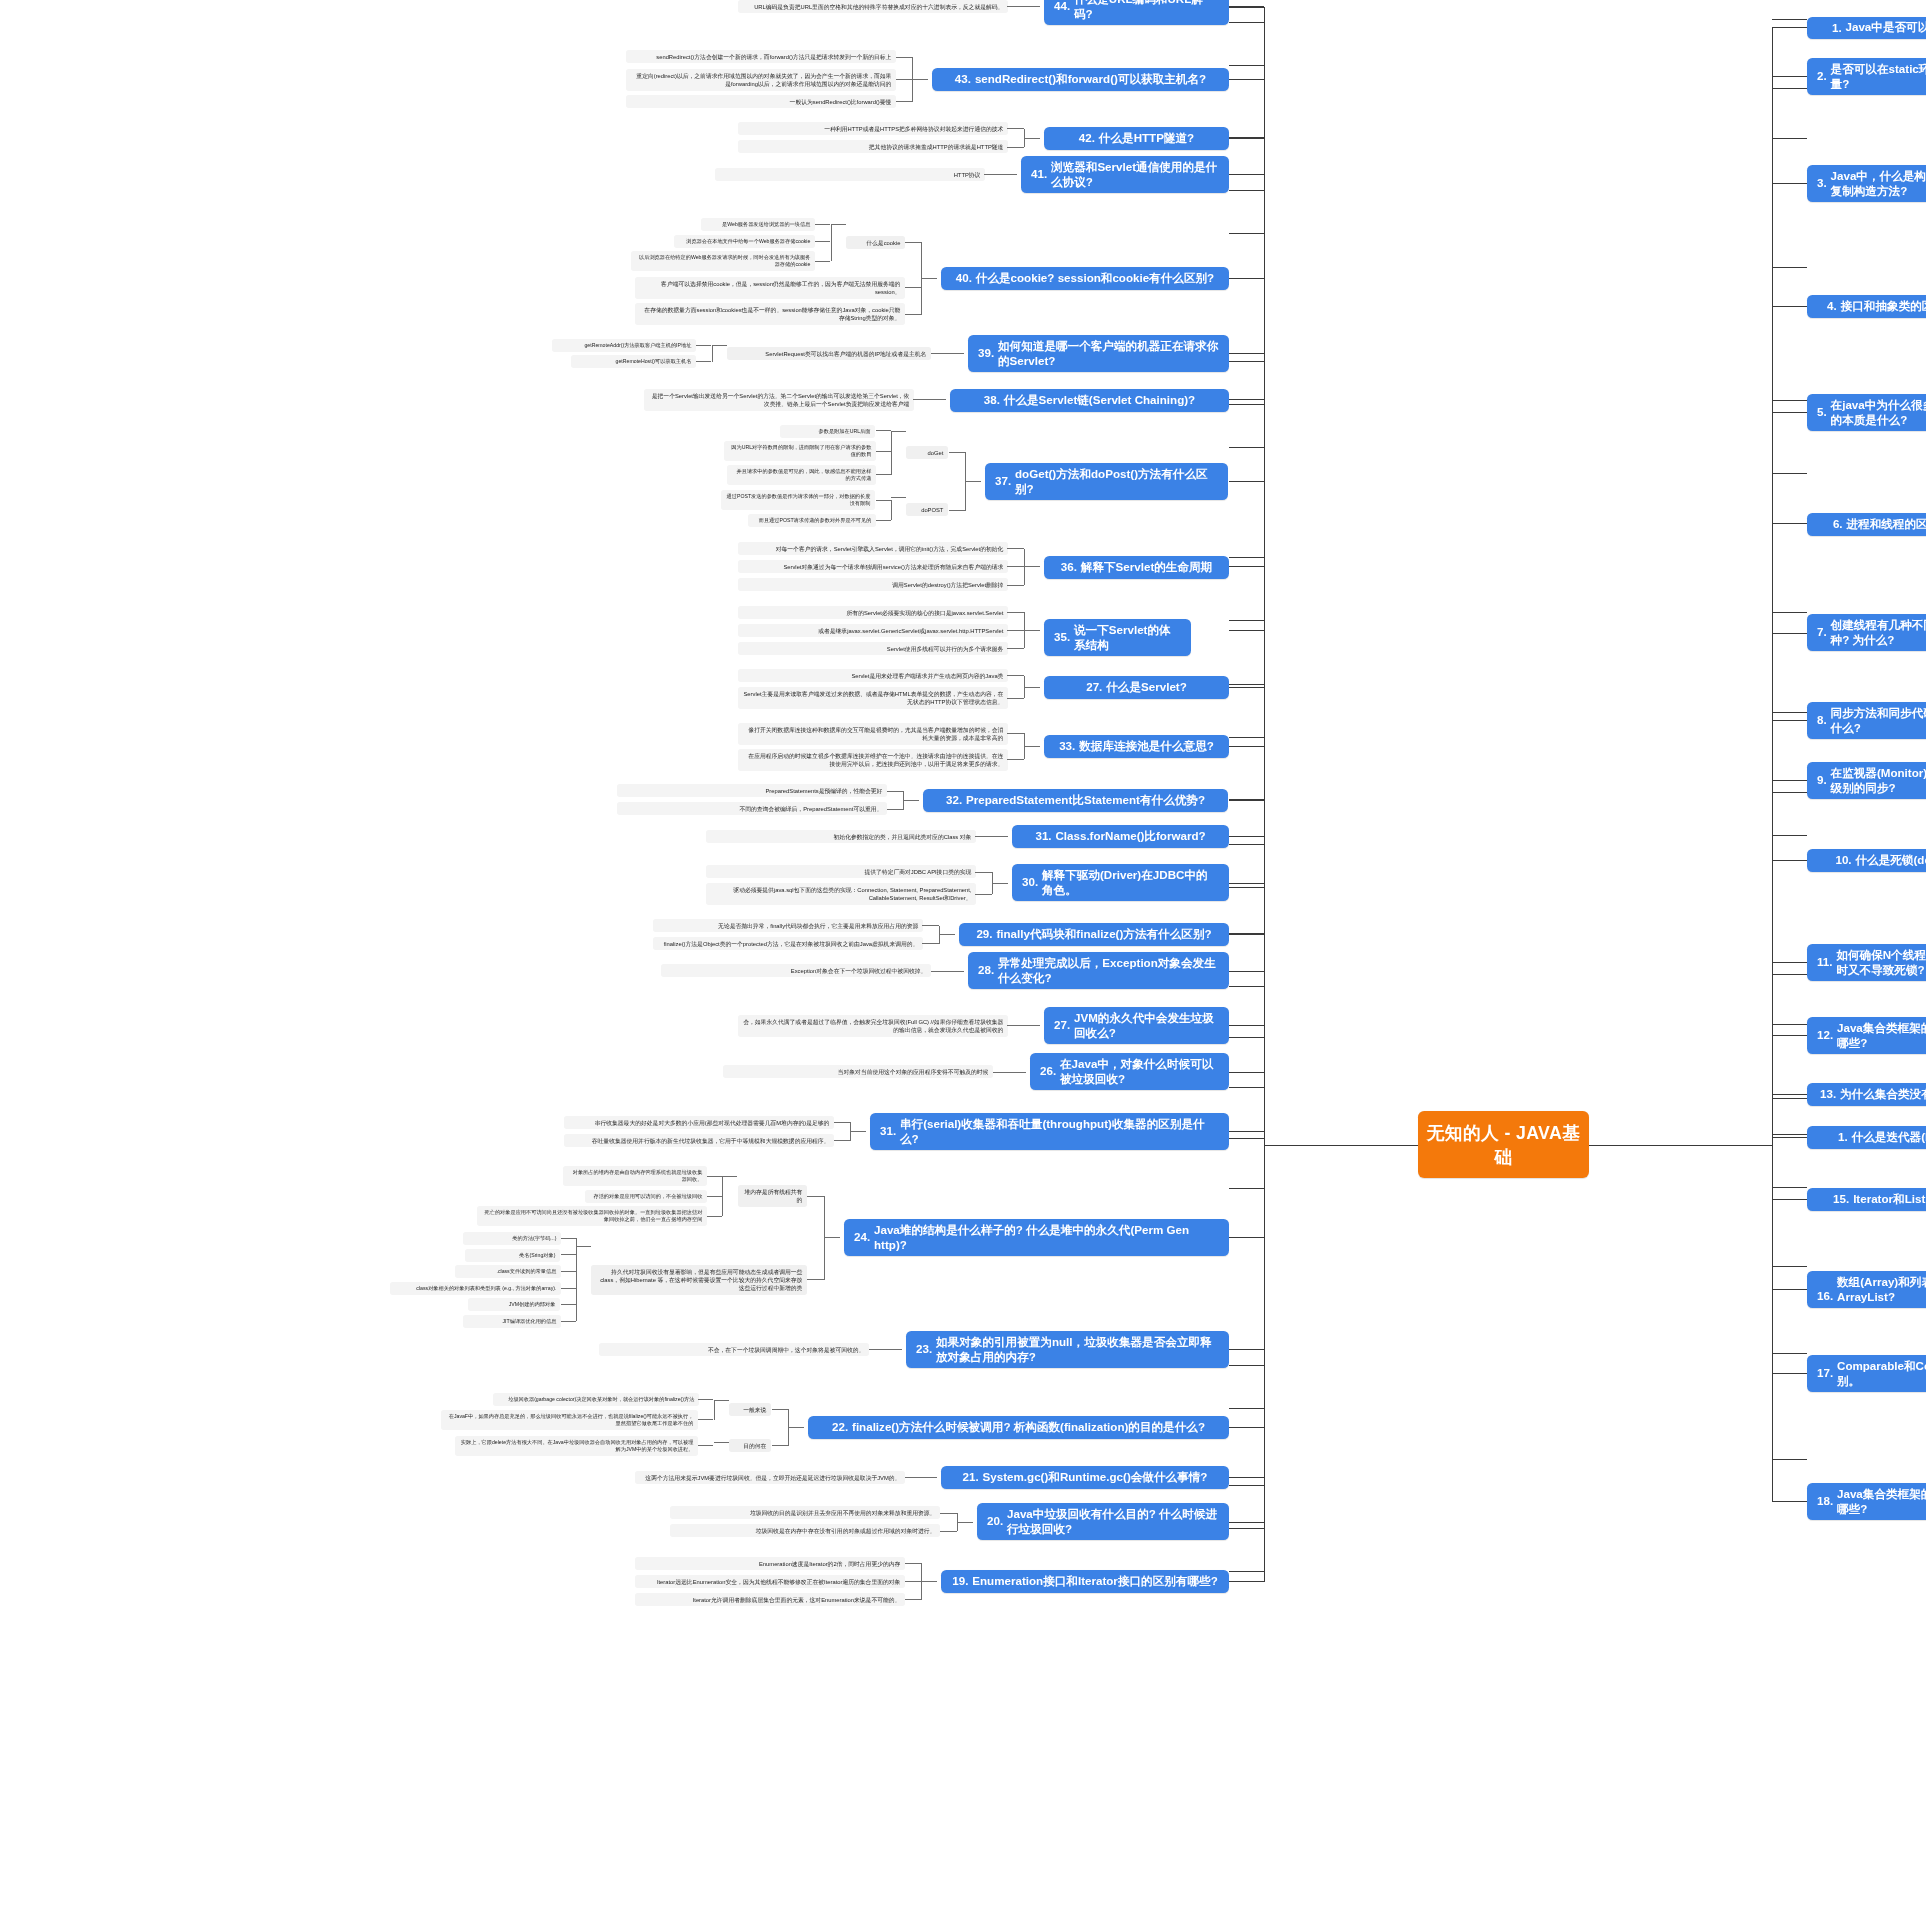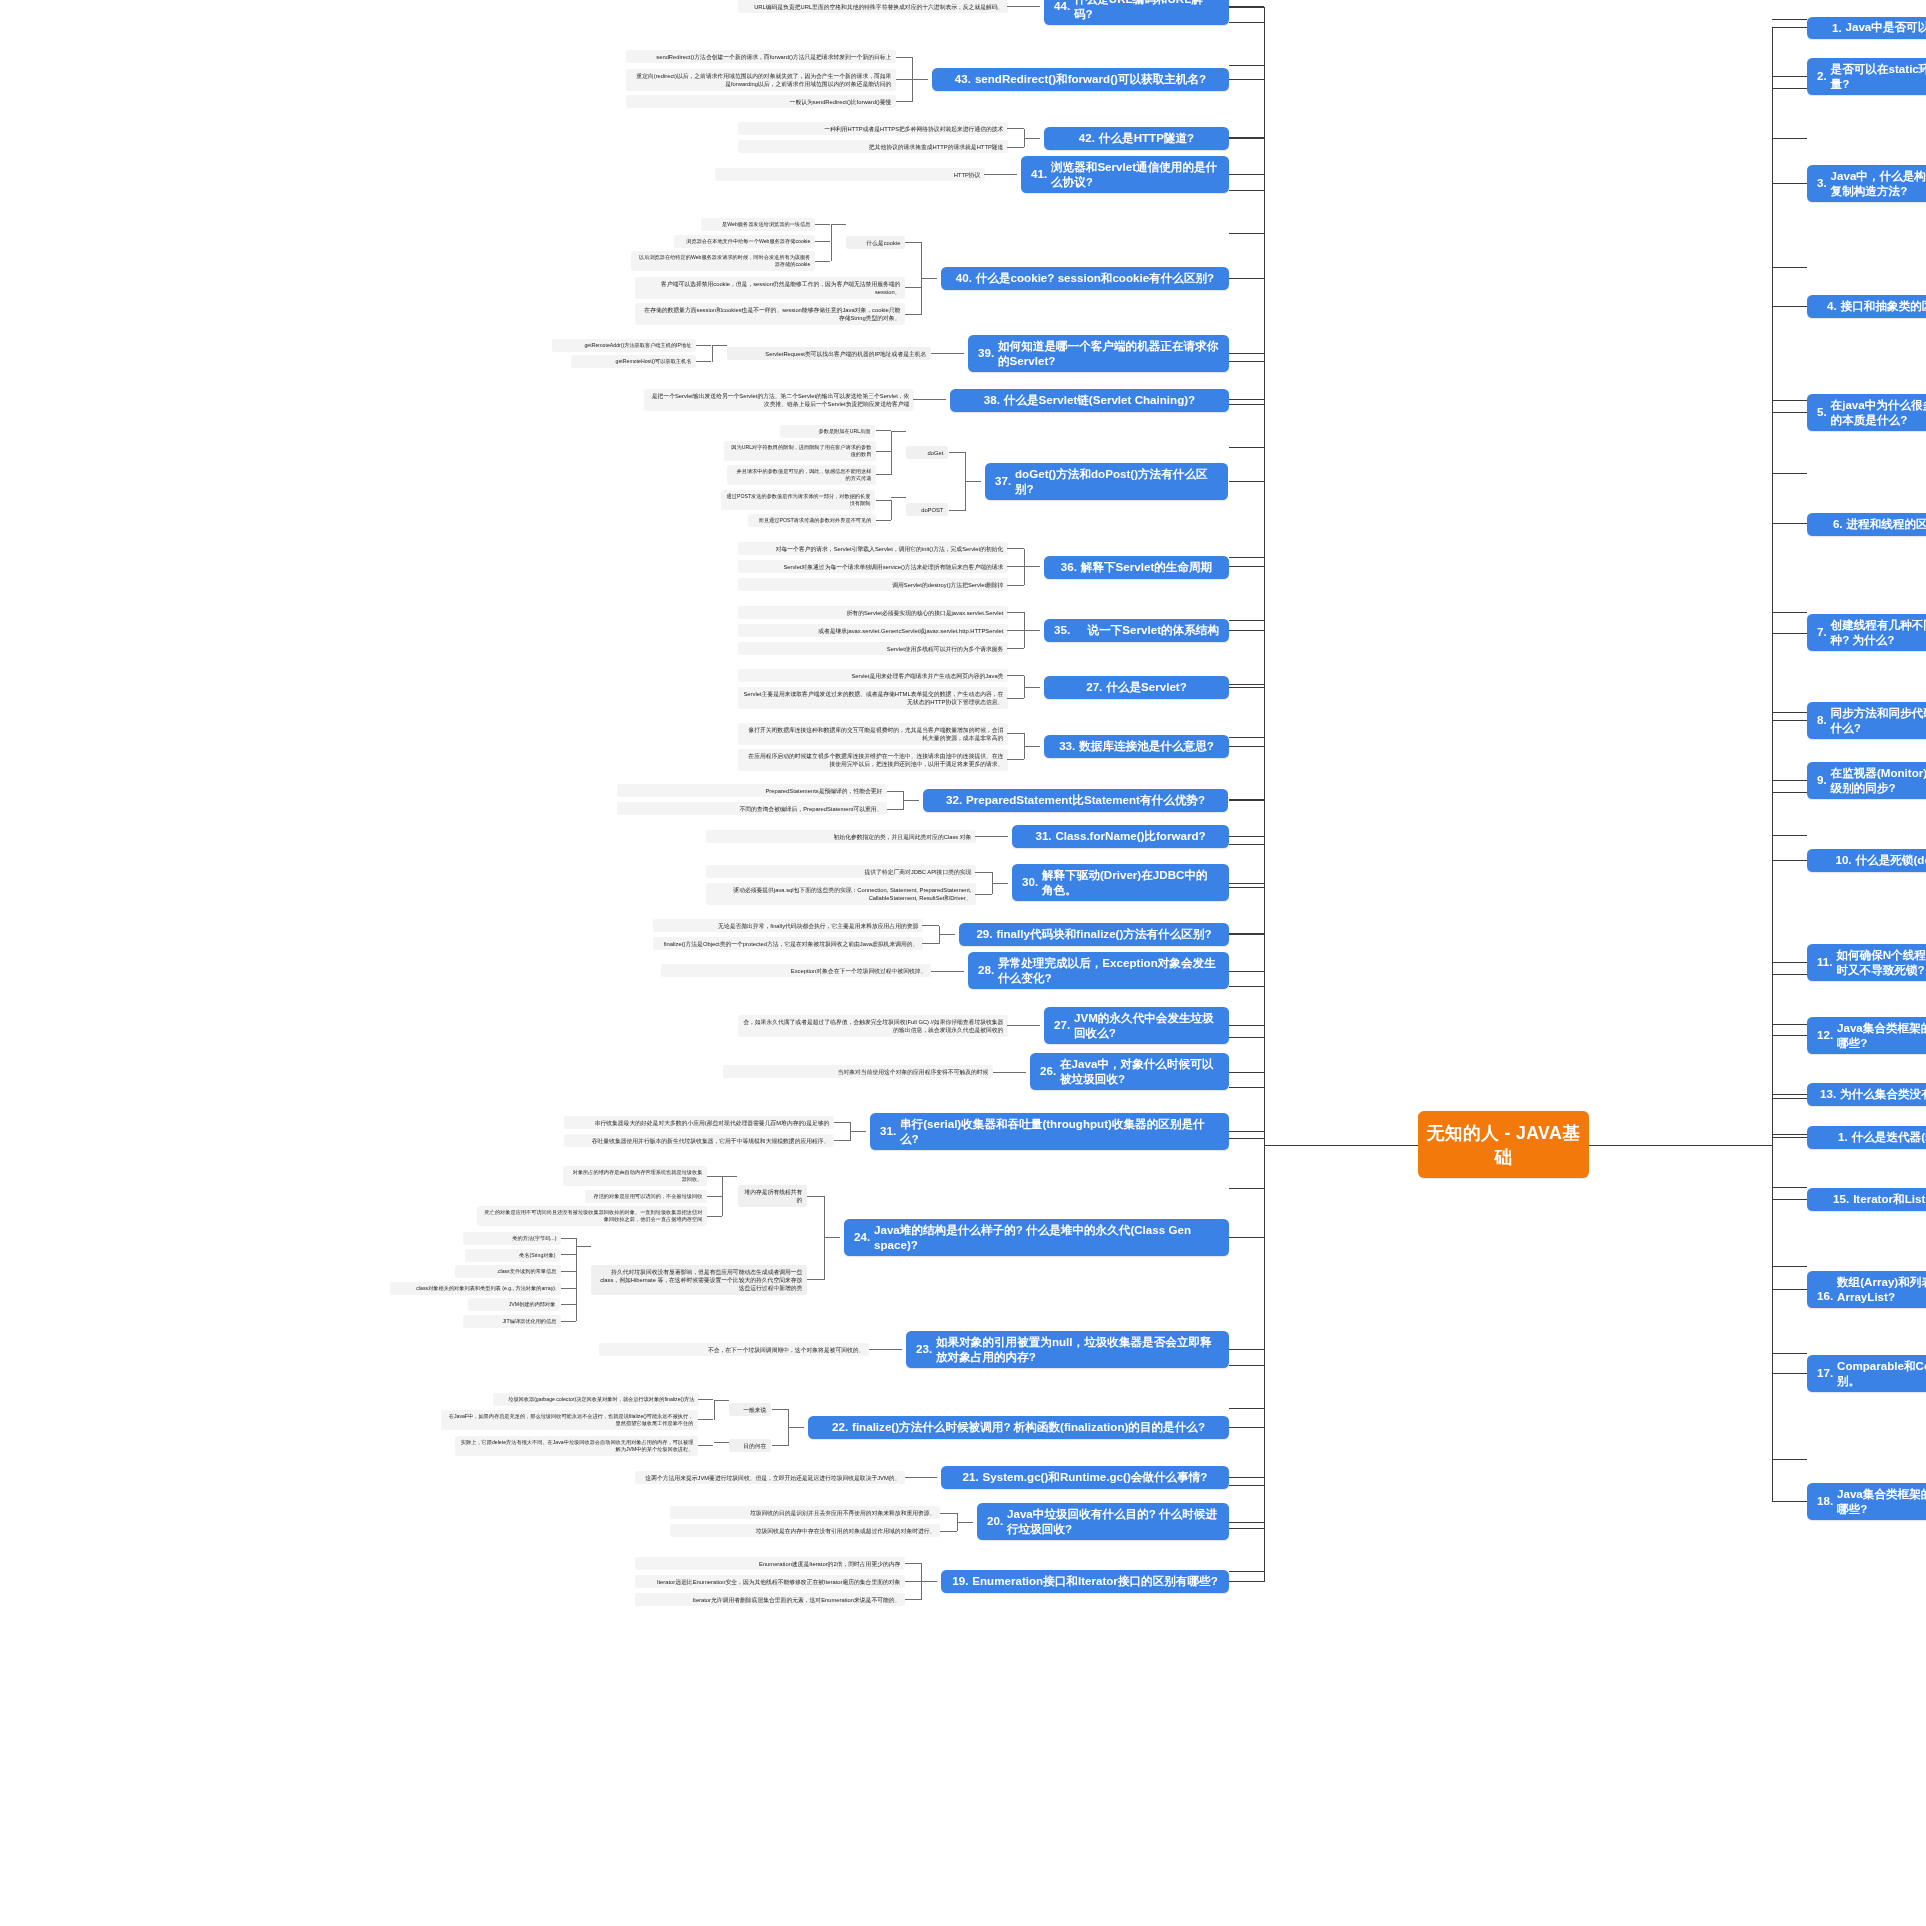--- a/index.html
+++ b/index.html
@@ -286,21 +286,21 @@
     <div class="ln h" style="left: 1229px; top: 557px; width: 35px;"></div>
     <div class="leaf sm l" style="left: 738px; top: 542px; width: 270px;">对每一个客户的请求，Servlet引擎载入Servlet，调用它的init()方法，完成Servlet的初始化</div>
     <div class="leaf sm l" style="left: 738px; top: 560px; width: 270px;">Servlet对象通过为每一个请求单独调用service()方法来处理所有随后来自客户端的请求</div>
     <div class="leaf sm l" style="left: 738px; top: 578px; width: 270px;">调用Servlet的destroy()方法把Servlet删除掉</div>
     <div class="ln v thin" style="left: 1024px; top: 549px; height: 36px;"></div>
     <div class="ln h thin" style="left: 1007px; top: 548px; width: 16.6px;"></div>
     <div class="ln h thin" style="left: 1007px; top: 566px; width: 16.6px;"></div>
     <div class="ln h thin" style="left: 1007px; top: 585px; width: 16.6px;"></div>
     <div class="ln h" style="left: 1229px; top: 566px; width: 35px;"></div>
     <div class="ln h thin" style="left: 1024px; top: 566px; width: 16px;"></div>
-    <div class="topic one-line" style="left: 1044px; top: 619px; width: 185px; justify-content: space-between;">
+    <div class="topic one-line" style="left: 1044px; top: 619px; width: 147px;">
       <span class="num">35.</span>
       <span class="txt">说一下Servlet的体系结构</span>
     </div>
     <div class="ln h" style="left: 1229px; top: 620px; width: 35px;"></div>
     <div class="leaf sm l" style="left: 738px; top: 606px; width: 270px;">所有的Servlet必须要实现的核心的接口是javax.servlet.Servlet</div>
     <div class="leaf sm l" style="left: 738px; top: 624px; width: 270px;">或者是继承javax.servlet.GenericServlet或javax.servlet.http.HTTPServlet</div>
     <div class="leaf sm l" style="left: 738px; top: 642px; width: 270px;">Servlet使用多线程可以并行的为多个请求服务</div>
     <div class="ln v thin" style="left: 1024px; top: 612px; height: 36px;"></div>
     <div class="ln h thin" style="left: 1007px; top: 612px; width: 16.6px;"></div>
     <div class="ln h thin" style="left: 1007px; top: 630px; width: 16.6px;"></div>
@@ -410,21 +410,21 @@
     <div class="ln h" style="left: 1229px; top: 1138px; width: 35px;"></div>
     <div class="leaf sm l" style="left: 564px; top: 1116px; width: 270px;">串行收集器最大的好处是对大多数的小应用(那些对现代处理器需要几百M堆内存的)是足够的</div>
     <div class="leaf sm l" style="left: 564px; top: 1134px; width: 270px;">吞吐量收集器使用并行版本的新生代垃圾收集器，它用于中等规模和大规模数据的应用程序。</div>
     <div class="ln v thin" style="left: 850px; top: 1122px; height: 18px;"></div>
     <div class="ln h thin" style="left: 834px; top: 1122px; width: 16.6px;"></div>
     <div class="ln h thin" style="left: 834px; top: 1140px; width: 16.6px;"></div>
     <div class="ln h" style="left: 1229px; top: 1131px; width: 35px;"></div>
     <div class="ln h thin" style="left: 850px; top: 1131px; width: 16px;"></div>
     <div class="topic one-line" style="left: 844px; top: 1219px; width: 385px;">
       <span class="num">24.</span>
-      <span class="txt">Java堆的结构是什么样子的? 什么是堆中的永久代(Class Gen space)?</span>
+      <span class="txt">Java堆的结构是什么样子的? 什么是堆中的永久代(Perm Gen http)?</span>
     </div>
     <div class="ln h" style="left: 1229px; top: 1188px; width: 35px;"></div>
     <div class="leaf sm l mid" style="left: 738px; top: 1185px; width: 69px;">堆内存是所有线程共有的</div>
     <div class="leaf xs l" style="left: 563px; top: 1166px; width: 144px;">对象所占的堆内存是由自动内存管理系统也就是垃圾收集器回收。</div>
     <div class="leaf xs l" style="left: 585px; top: 1190px; width: 122px;">存活的对象是应用可以访问的，不会被垃圾回收</div>
     <div class="leaf xs l" style="left: 477px; top: 1206px; width: 230px;">死亡的对象是应用不可访问尚且还没有被垃圾收集器回收掉的对象。一直到垃圾收集器把这些对象回收掉之前，他们会一直占据堆内存空间</div>
     <div class="ln v thin" style="left: 722px; top: 1176px; height: 40px;"></div>
     <div class="ln h thin" style="left: 707px; top: 1176px; width: 15.4px;"></div>
     <div class="ln h thin" style="left: 707px; top: 1196px; width: 15.4px;"></div>
     <div class="ln h thin" style="left: 707px; top: 1216px; width: 15.4px;"></div>

